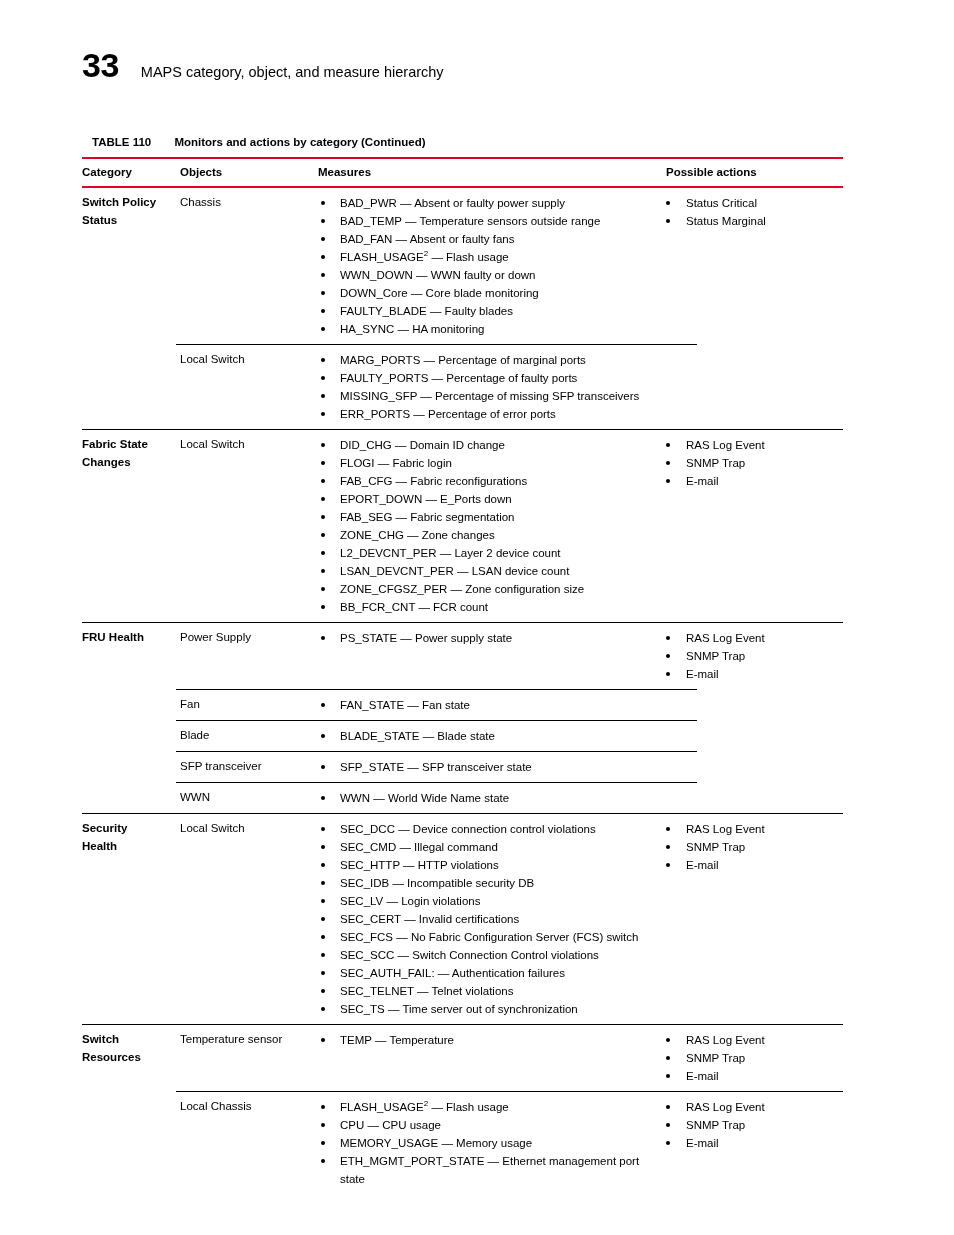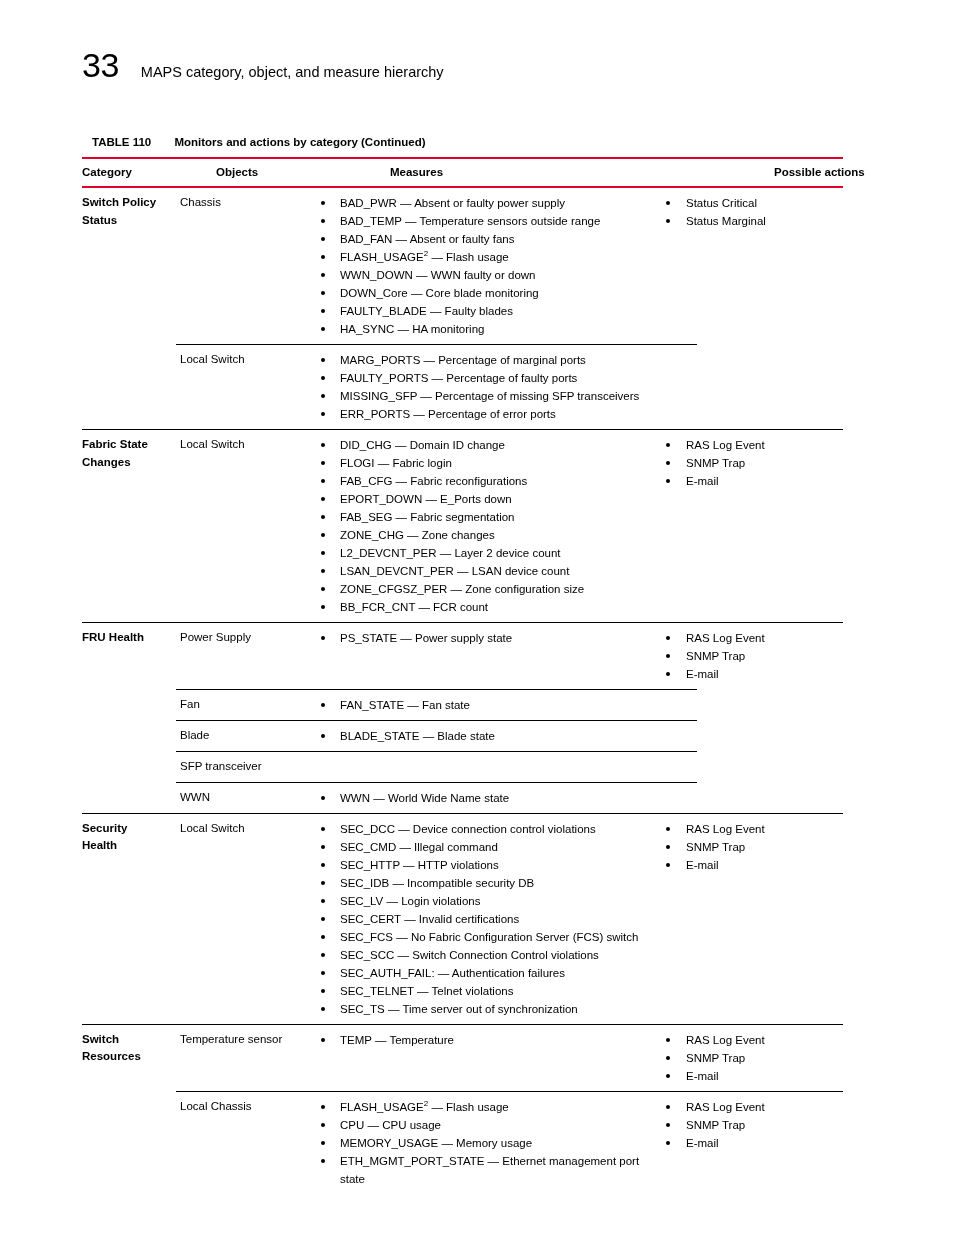--- a/index.html
+++ b/index.html
@@ -19,21 +19,21 @@
   
   .page-header {
     position: absolute;
     left: 82px;
     top: 48px;
     display: flex;
     align-items: baseline;
   }
   .chapter-number {
     font-size: 34px;
-    font-weight: normal;
+    font-weight: bold;
     letter-spacing: -0.5px;
     line-height: 1;
   }
   .chapter-title {
     font-size: 14.5px;
     margin-left: 22px;
     line-height: 1;
   }
 
   
@@ -76,21 +76,20 @@
   .rule-inner-wide {
     height: 1px;
     background: #000000;
     margin-left: 94px;
     width: 667px;
   }
 
   .header-row {
     display: flex;
     padding: 7px 0 8px 0;
-    gap: 36px;
   }
   .header-row .cell { font-weight: bold; }
 
   .row {
     display: flex;
     padding-top: 6px;
     padding-bottom: 6px;
   }
 
   .col-category { width: 94px; flex: none; padding-right: 4px; font-weight: bold; }
@@ -261,20 +260,25 @@
           <ul class="bullets">
             <li>BLADE_STATE — Blade state</li>
           </ul>
         </div>
         <div class="col-actions actions-block"></div>
       </div>
       <div class="rule-inner"></div>
       <div class="row">
         <div class="col-category cell-text"></div>
         <div class="col-objects cell-text">SFP transceiver</div>
+        <div class="col-measures">
+          <ul class="bullets">
+            <li>SFP_STATE — SFP transceiver state</li>
+          </ul>
+        </div>
         <div class="col-actions actions-block"></div>
       </div>
       <div class="rule-inner"></div>
       <div class="row">
         <div class="col-category cell-text"></div>
         <div class="col-objects cell-text">WWN</div>
         <div class="col-measures">
           <ul class="bullets">
             <li>WWN — World Wide Name state</li>
           </ul>

